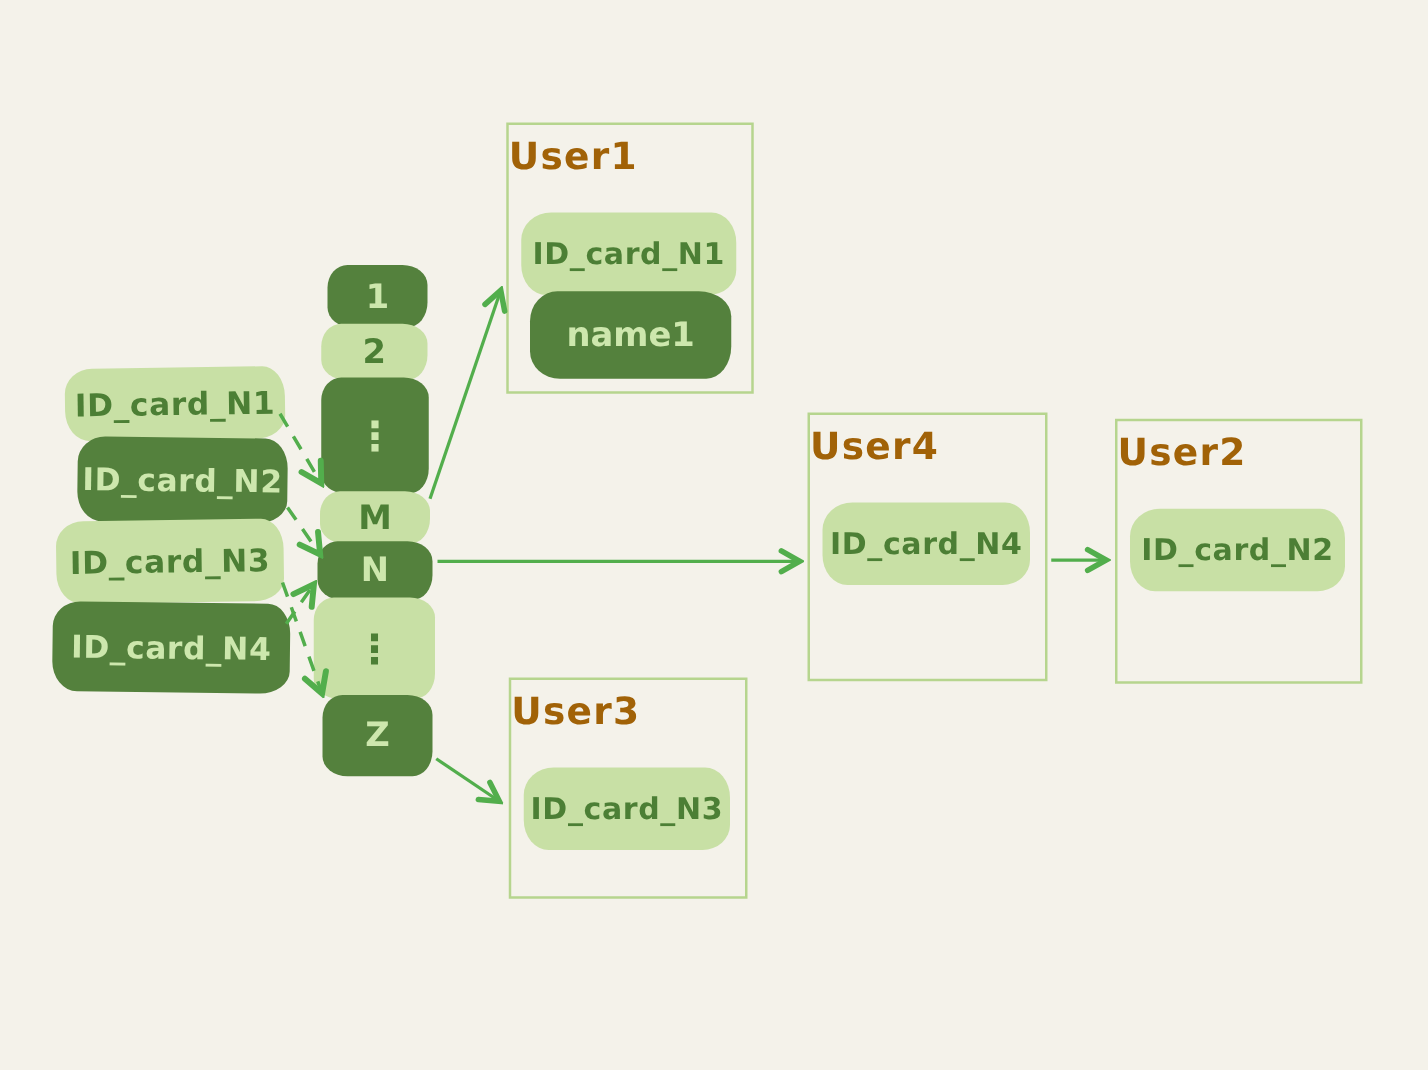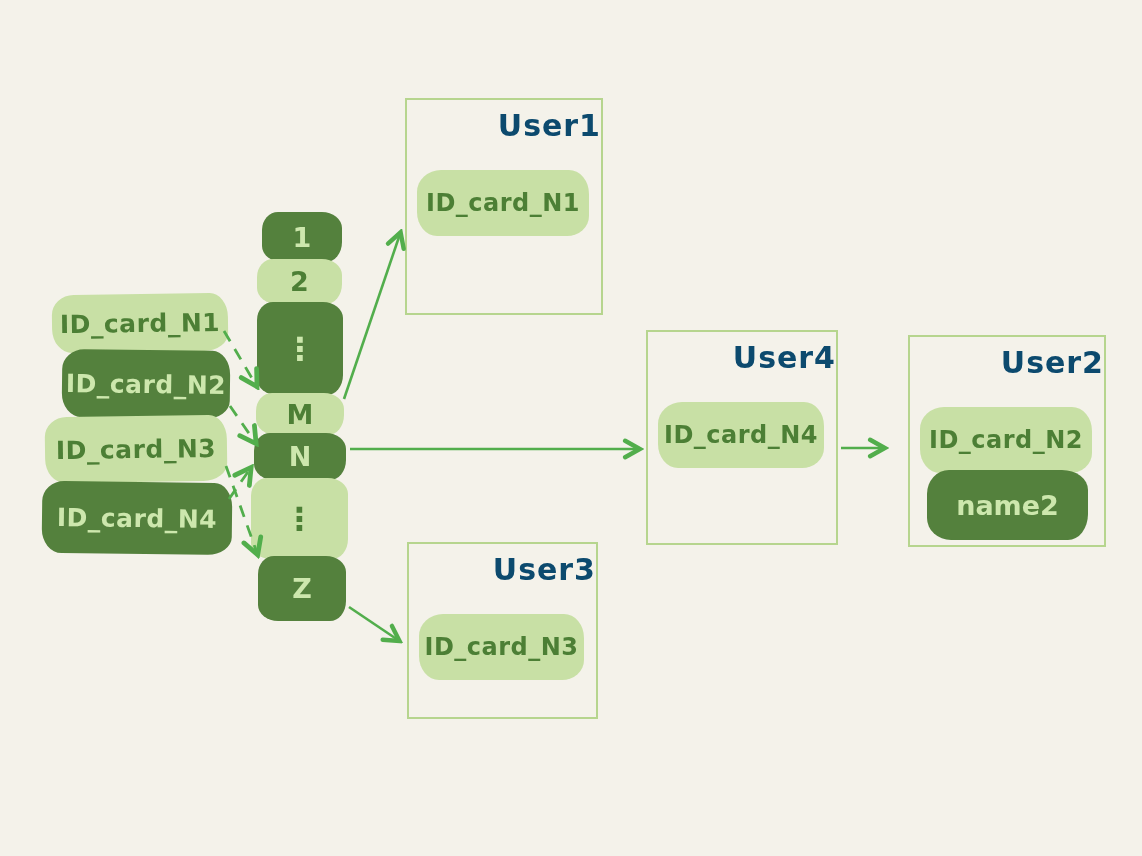--- a/index.html
+++ b/index.html
@@ -59,24 +59,24 @@
     border: 2px solid #b6d58e;
     background: #f4f2ea;
     box-sizing: border-box;
     z-index: 1;
   }
   .user-title {
     position: absolute;
     top: 8px;
     left: 0;
     width: 100%;
-    text-align: right;
+    text-align: left;
     font-size: 30px;
     font-weight: bold;
-    color: #0c4a6e;
+    color: #a16207;
     letter-spacing: 1px;
   }
   .ucard {
     left: 10px;
     top: 70px;
     right: 12px;
     height: 66px;
     font-size: 24px;
     border-radius: 24px 20px 22px 20px / 22px 24px 20px 24px;
   }
@@ -123,31 +123,31 @@
   <div class="pill light bucket" style="left:257px; top:259px; width:85px; height:45px;">2</div>
   <div class="pill dark bucket dots" style="left:257px; top:302px; width:86px; height:93px;">⋮</div>
   <div class="pill light bucket" style="left:256px; top:393px; width:88px; height:42px;">M</div>
   <div class="pill dark bucket" style="left:254px; top:433px; width:92px; height:47px;">N</div>
   <div class="pill light bucket dots" style="left:251px; top:478px; width:97px; height:81px;">⋮</div>
   <div class="pill dark bucket" style="left:258px; top:556px; width:88px; height:65px;">Z</div>
 
   <div class="user-box" style="left:405px; top:98px; width:198px; height:217px;">
     <div class="user-title">User1</div>
     <div class="pill light idcard ucard">ID_card_N1</div>
+    <div class="pill dark uname">name1</div>
   </div>
 
   <div class="user-box" style="left:646px; top:330px; width:192px; height:215px;">
     <div class="user-title">User4</div>
     <div class="pill light idcard ucard">ID_card_N4</div>
   </div>
 
-  <div class="user-box" style="left:892px; top:335px; width:198px; height:212px;margin-left:16px;">
+  <div class="user-box" style="left:892px; top:335px; width:198px; height:212px;">
     <div class="user-title">User2</div>
     <div class="pill light idcard ucard">ID_card_N2</div>
-    <div class="pill dark uname">name2</div>
   </div>
 
   <div class="user-box" style="left:407px; top:542px; width:191px; height:177px;">
     <div class="user-title">User3</div>
     <div class="pill light idcard ucard">ID_card_N3</div>
   </div>
 
 </div>
 
 </body></html>

